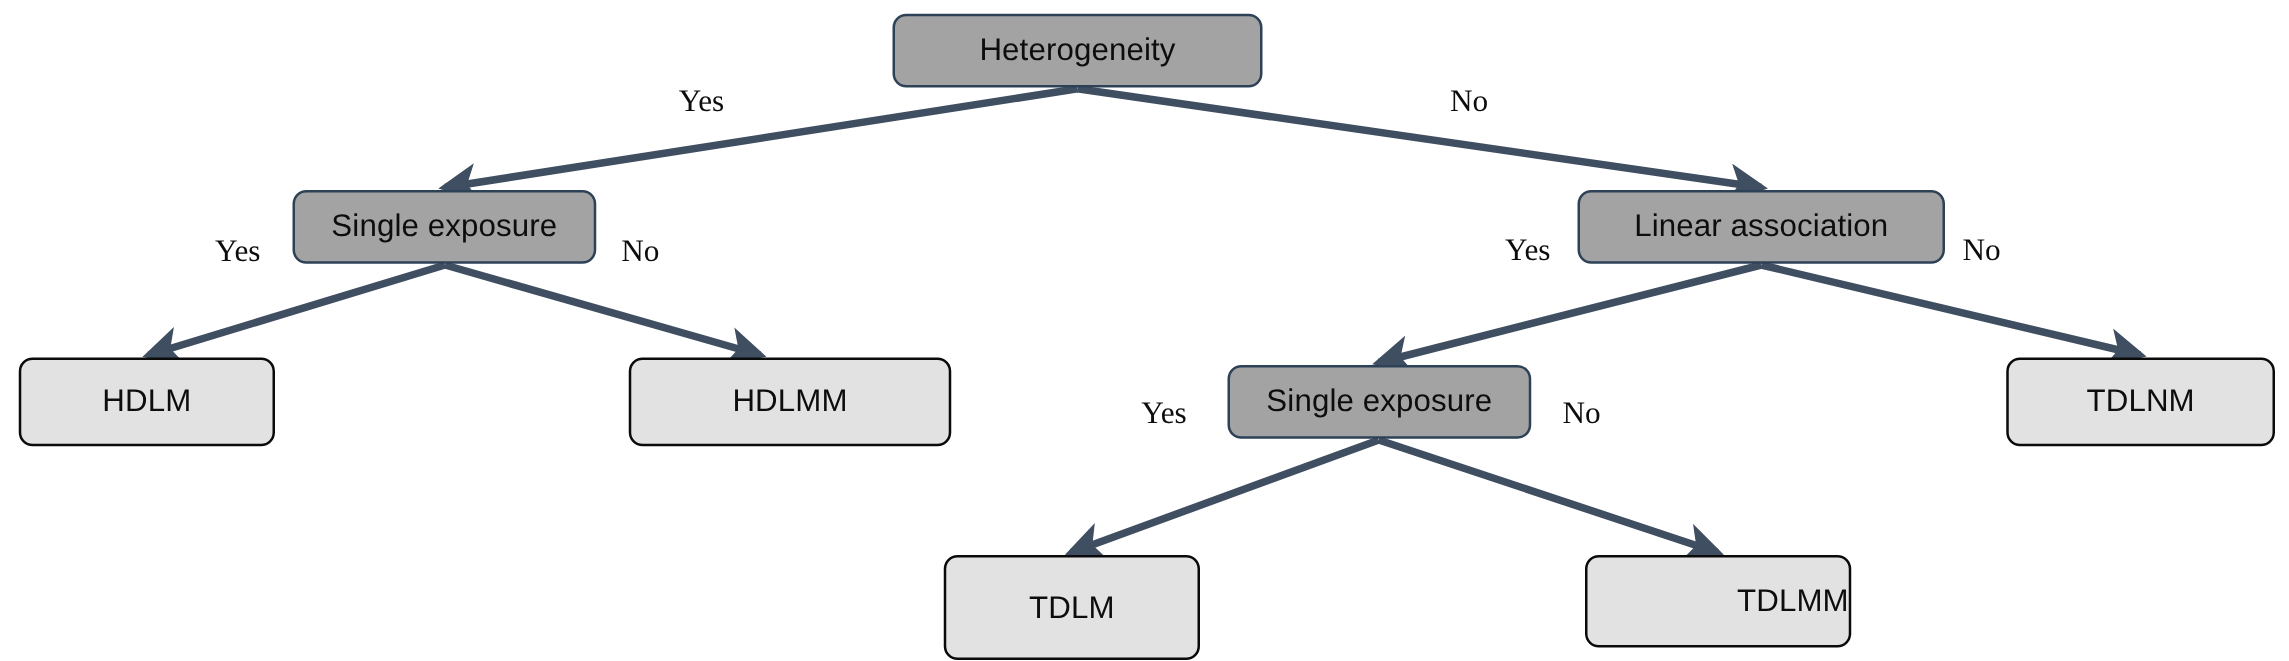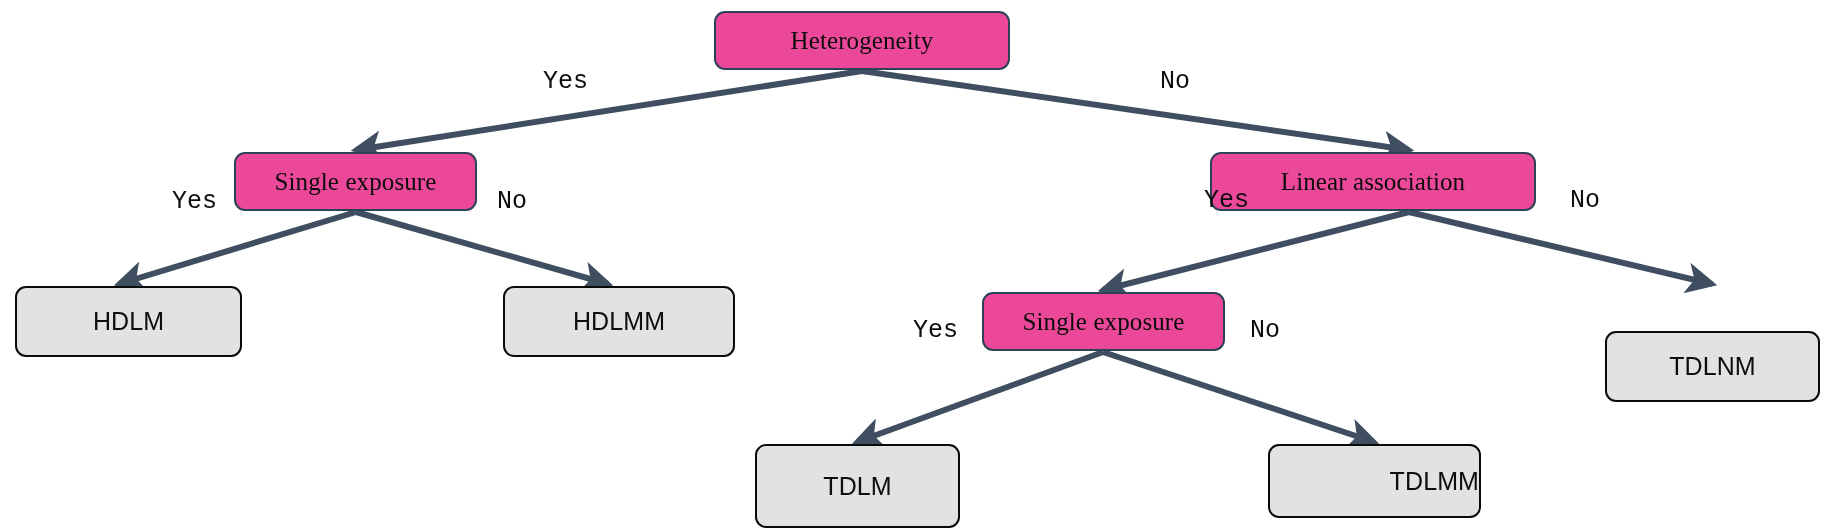--- a/index.html
+++ b/index.html
@@ -31,34 +31,33 @@
     align-items: center;
     justify-content: center;
     border-radius: 11px;
     font-size: 25px;
     color: #0d0d0d;
     letter-spacing: 0.1px;
     white-space: nowrap;
     font-family: "Liberation Sans", sans-serif;
   }
   .node-decision {
-    background: #ec4899;
+    background: #a3a3a3;
     border: 2.2px solid #2e4257;
-    font-family: Liberation Serif, serif;
   }
   .node-terminal {
     background: #e2e2e2;
     border: 2.4px solid #0a0a0a;
   }
   .edge-label {
     position: absolute;
     font-size: 25px;
     color: #0d0d0d;
     white-space: nowrap;
-    font-family: Liberation Mono, monospace;
+    font-family: Liberation Serif, serif;
     line-height: 1;
   }
 </style>
 </head>
 <body>
 
 <div id="diagram-root">
 
   <svg id="tree-svg" viewBox="0 0 1831 529" xmlns="http://www.w3.org/2000/svg" aria-hidden="true">
     <defs>
@@ -78,33 +77,33 @@
       </g>
   </svg>
 
   <div id="node-layer">
       <div class="node-box node-decision" style="left: 714px; top: 11px; width: 296px; height: 59px;">
         <span>Heterogeneity</span>
       </div>
       <div class="node-box node-decision" style="left: 234px; top: 152px; width: 243px; height: 59px;">
         <span>Single exposure</span>
       </div>
-      <div class="node-box node-decision" style="left: 1210px; top: 152px; width: 326px; height: 59px; text-align: right;">
+      <div class="node-box node-decision" style="left: 1262px; top: 152px; width: 294px; height: 59px; text-align: right;">
         <span>Linear association</span>
       </div>
-      <div class="node-box node-terminal" style="left: 15px; top: 286px; width: 227px; height: 71px;">
+      <div class="node-box node-terminal" style="left: 15px; top: 286px; width: 205px; height: 71px;">
         <span>HDLM</span>
       </div>
-      <div class="node-box node-terminal" style="left: 503px; top: 286px; width: 232px; height: 71px;">
+      <div class="node-box node-terminal" style="left: 503px; top: 286px; width: 258px; height: 71px;">
         <span>HDLMM</span>
       </div>
       <div class="node-box node-decision" style="left: 982px; top: 292px; width: 243px; height: 59px;">
         <span>Single exposure</span>
       </div>
-      <div class="node-box node-terminal" style="left: 1605px; top: 286px; width: 215px; height: 71px; margin-top: 45px;">
+      <div class="node-box node-terminal" style="left: 1605px; top: 286px; width: 215px; height: 71px;">
         <span>TDLNM</span>
       </div>
       <div class="node-box node-terminal" style="left: 755px; top: 444px; width: 205px; height: 84px;">
         <span>TDLM</span>
       </div>
       <div class="node-box node-terminal" style="left: 1268px; top: 444px; width: 213px; height: 74px; justify-content: flex-end;">
         <span>TDLMM</span>
       </div>
     </div>
   <div id="label-layer">

